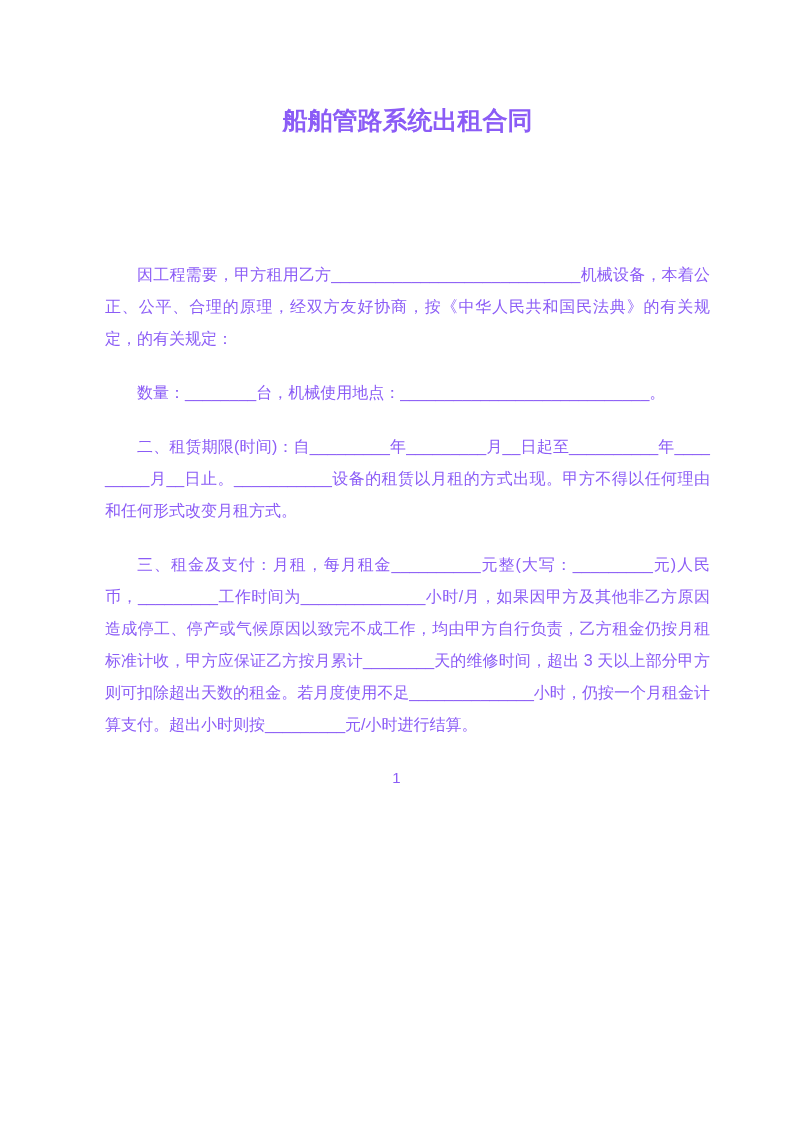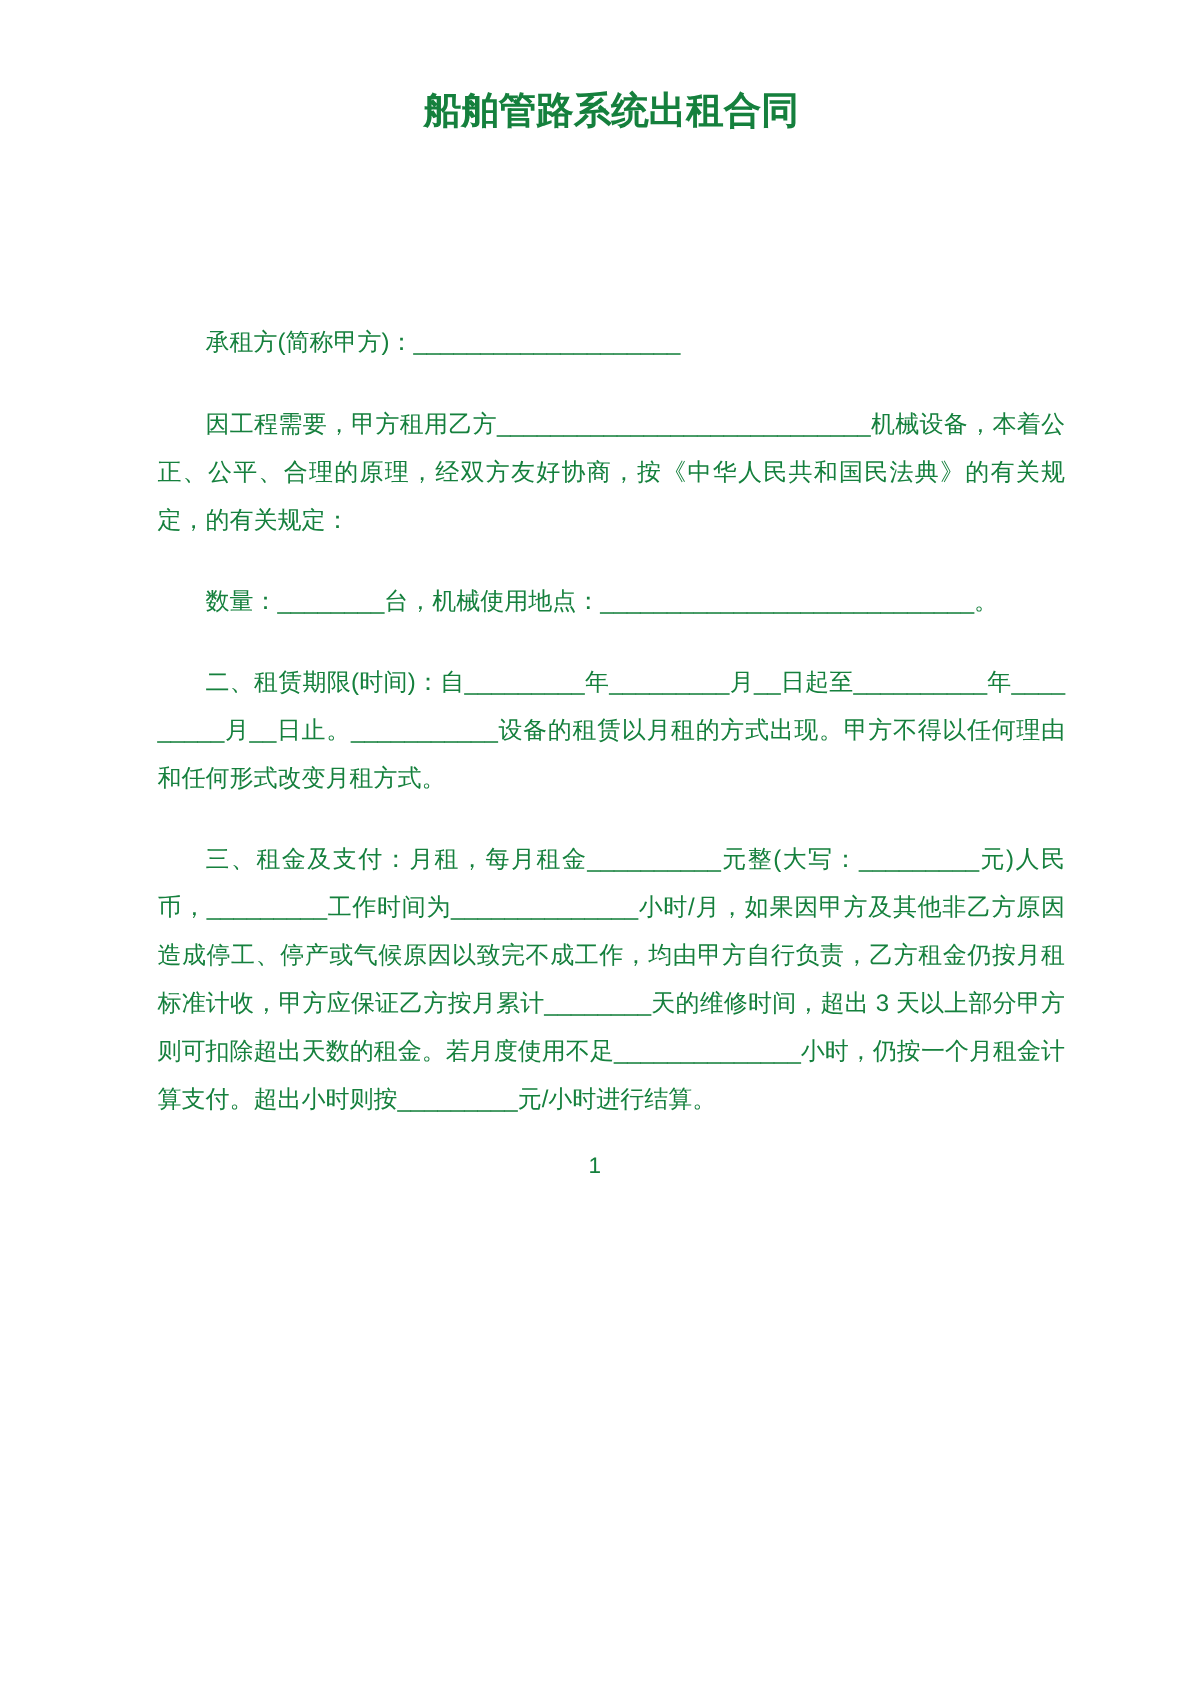--- a/index.html
+++ b/index.html
@@ -7,24 +7,24 @@
     padding: 0;
     background: #ffffff;
   }
   .page {
     position: relative;
     width: 793px;
     height: 830px;
     margin: 0 auto;
     background: #ffffff;
     box-sizing: border-box;
-    padding: 62px 83px 0 105px;
+    padding: 108px 83px 0 105px;
     font-family: "Liberation Sans", "DejaVu Sans", sans-serif;
     font-size: 16px;
-    color: #15803d;
+    color: #8b5cf6;
     overflow: hidden;
   }
   .doc-title {
     margin: 0 0 126px 0;
     text-align: center;
     font-size: 25px;
     line-height: 1;
     font-weight: bold;
     letter-spacing: 0px;
   }
@@ -49,21 +49,20 @@
     line-height: 1;
   }
 </style>
 </head>
 <body>
 
 <div class="page">
 
   <h1 class="doc-title">船舶管路系统出租合同</h1>
 
-  <p class="para party-line">承租方(简称甲方)：____________________</p>
 
 
   <p class="para">因工程需要，甲方租用乙方____________________________机械设备，本着公正、公平、合理的原理，经双方友好协商，按《中华人民共和国民法典》的有关规定，的有关规定：</p>
 
 
   <p class="para">数量：________台，机械使用地点：____________________________。</p>
 
   <p class="para">二、租赁期限(时间)：自_________年_________月__日起至__________年_________月__日止。___________设备的租赁以月租的方式出现。甲方不得以任何理由和任何形式改变月租方式。</p>
 
   <p class="para">三、租金及支付：月租，每月租金__________元整(大写：_________元)人民币，_________工作时间为______________小时/月，如果因甲方及其他非乙方原因造成停工、停产或气候原因以致完不成工作，均由甲方自行负责，乙方租金仍按月租标准计收，甲方应保证乙方按月累计________天的维修时间，超出 3 天以上部分甲方则可扣除超出天数的租金。若月度使用不足______________小时，仍按一个月租金计算支付。超出小时则按_________元/小时进行结算。</p>

